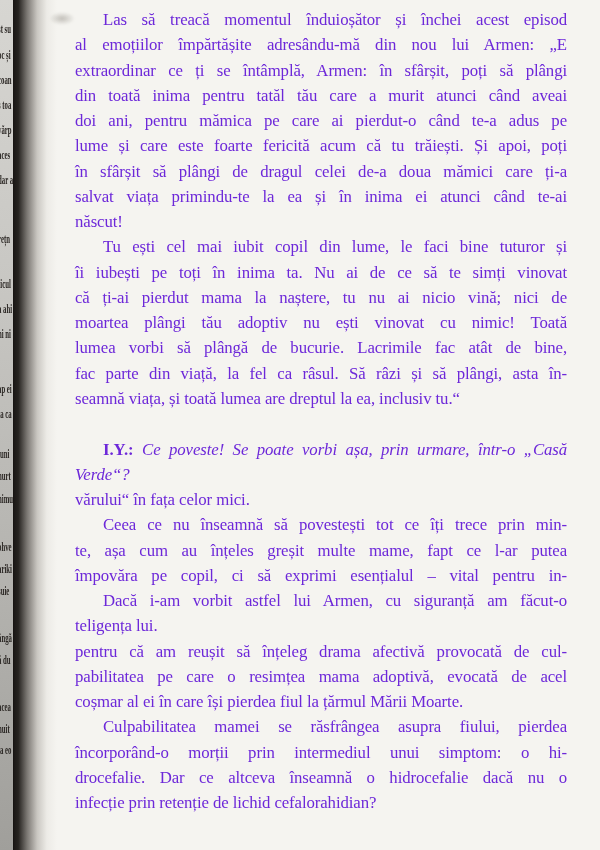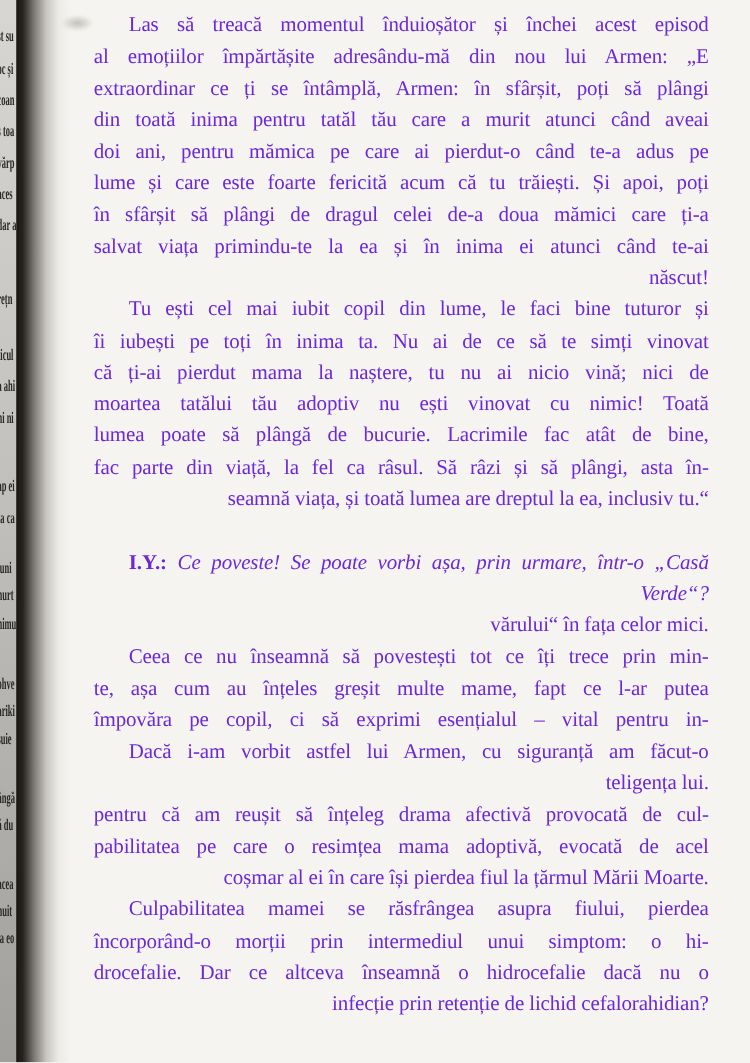--- a/index.html
+++ b/index.html
@@ -70,21 +70,21 @@
   }
   .line {
     display: block;
     height: 25.27px;
     white-space: nowrap;
   }
   .line.just {
     text-align: justify;
     text-align-last: justify;
   }
-  .line.left { text-align: right; }
+  .line.left { text-align: left; }
   .line.indent { padding-left: 28px; }
   .line.gap { margin-top: 25.27px; }
   .seg-bold { font-weight: bold; }
   .seg-italic { font-style: italic; margin-top: 32px; }
   .seg-regular { font-weight: normal; font-style: normal; }
 </style>
 </head>
 <body>
 
 <div class="page">
@@ -122,22 +122,22 @@
       <div class="line just"><span class="seg-regular">extraordinar ce ți se întâmplă, Armen: în sfârșit, poți să plângi</span></div>
       <div class="line just"><span class="seg-regular">din toată inima pentru tatăl tău care a murit atunci când aveai</span></div>
       <div class="line just"><span class="seg-regular">doi ani, pentru mămica pe care ai pierdut-o când te-a adus pe</span></div>
       <div class="line just"><span class="seg-regular">lume și care este foarte fericită acum că tu trăiești. Și apoi, poți</span></div>
       <div class="line just"><span class="seg-regular">în sfârșit să plângi de dragul celei de-a doua mămici care ți-a</span></div>
       <div class="line just"><span class="seg-regular">salvat viața primindu-te la ea și în inima ei atunci când te-ai</span></div>
       <div class="line left"><span class="seg-regular">născut!</span></div>
       <div class="line just indent"><span class="seg-regular">Tu ești cel mai iubit copil din lume, le faci bine tuturor și</span></div>
       <div class="line just"><span class="seg-regular">îi iubești pe toți în inima ta. Nu ai de ce să te simți vinovat</span></div>
       <div class="line just"><span class="seg-regular">că ți-ai pierdut mama la naștere, tu nu ai nicio vină; nici de</span></div>
-      <div class="line just"><span class="seg-regular">moartea tatălui tău adoptiv nu ești vinovat cu nimic! Toată</span></div>
-      <div class="line just"><span class="seg-regular">lumea poate să plângă de bucurie. Lacrimile fac atât de bine,</span></div>
+      <div class="line just"><span class="seg-regular">moartea plângi tău adoptiv nu ești vinovat cu nimic! Toată</span></div>
+      <div class="line just"><span class="seg-regular">lumea vorbi să plângă de bucurie. Lacrimile fac atât de bine,</span></div>
       <div class="line just"><span class="seg-regular">fac parte din viață, la fel ca râsul. Să râzi și să plângi, asta în-</span></div>
       <div class="line left"><span class="seg-regular">seamnă viața, și toată lumea are dreptul la ea, inclusiv tu.“</span></div>
       <div class="line just indent gap"><span class="seg-bold">I.Y.:</span><span class="seg-italic"> Ce poveste! Se poate vorbi așa, prin urmare, într-o „Casă</span></div>
       <div class="line left"><span class="seg-italic">Verde“?</span></div>
       <div class="line left"><span class="seg-regular">vărului“ în fața celor mici.</span></div>
       <div class="line just indent"><span class="seg-regular">Ceea ce nu înseamnă să povestești tot ce îți trece prin min-</span></div>
       <div class="line just"><span class="seg-regular">te, așa cum au înțeles greșit multe mame, fapt ce l-ar putea</span></div>
       <div class="line just"><span class="seg-regular">împovăra pe copil, ci să exprimi esențialul – vital pentru in-</span></div>
       <div class="line just indent"><span class="seg-regular">Dacă i-am vorbit astfel lui Armen, cu siguranță am făcut-o</span></div>
       <div class="line left"><span class="seg-regular">teligența lui.</span></div>

